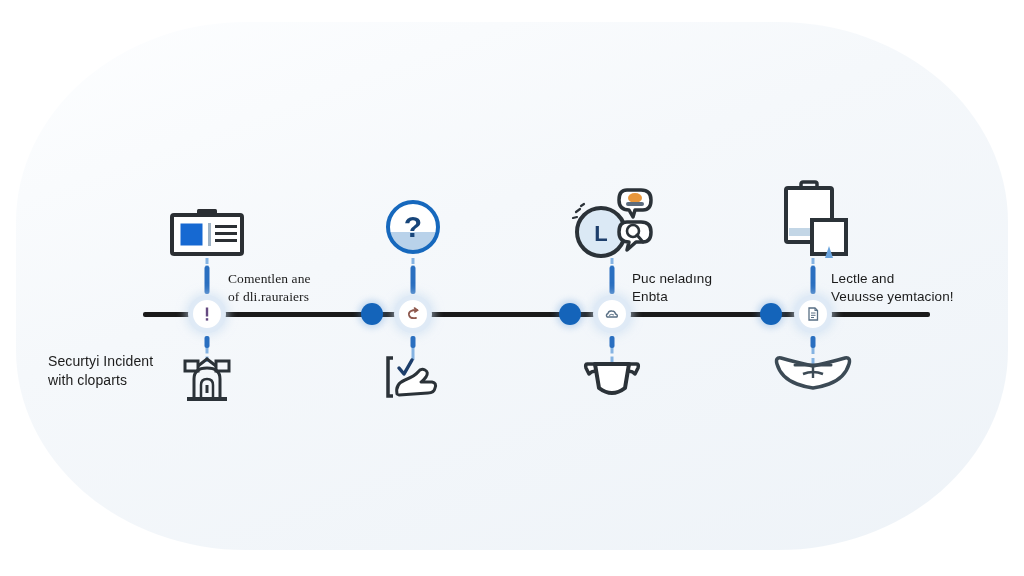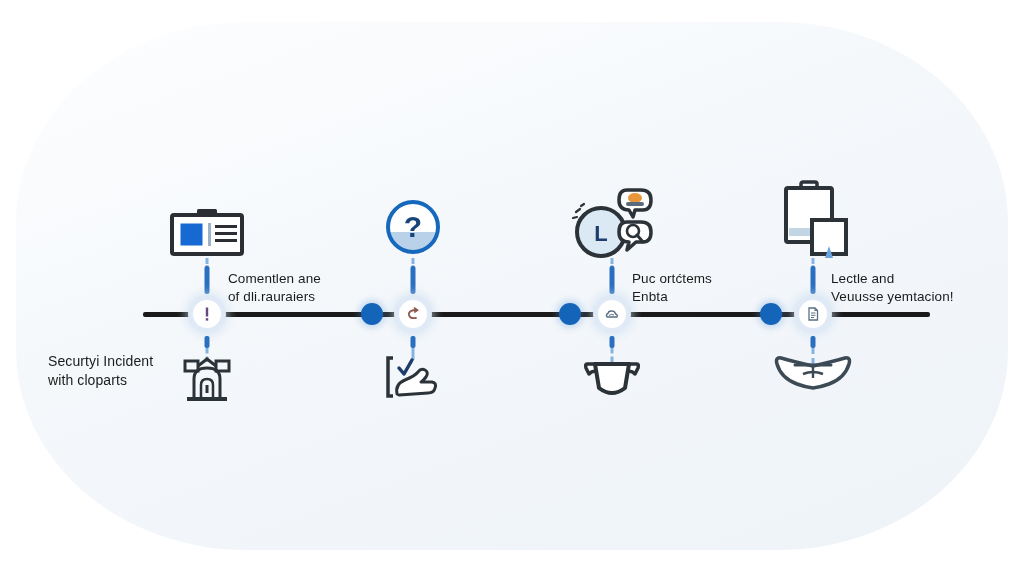--- a/index.html
+++ b/index.html
@@ -143,21 +143,21 @@
       <rect x="11" y="16" width="21" height="21" fill="#1669d2" stroke="#1669d2" stroke-width="1"></rect>
       <rect x="38" y="15" width="3" height="23" fill="#9fb3c6"></rect>
       <rect x="45" y="17" width="22" height="3" fill="#2b2f33"></rect>
       <rect x="45" y="24" width="22" height="3" fill="#2b2f33"></rect>
       <rect x="45" y="31" width="22" height="3" fill="#2b2f33"></rect>
     </svg>
   </div>
   <div class="riser" style="left:207px; top:258px; height:28px;"></div>
   <div class="stub up" style="left:207px; top:266px;"></div>
 
-  <div class="label" style="left:228px; top:270px; width:190px;">Comentlen ane
+  <div class="label" style="left:228px; top:270px; width:190px;font-family:Liberation Serif, serif;">Comentlen ane
 of dli.rauraiers</div>
 
   <div class="node" style="left:207px; top:314px;">
     <svg class="glyph" viewBox="0 0 16 16">
       <rect x="6.8" y="1.5" width="2.4" height="9" fill="#4a2a6a"></rect>
       <rect x="6.8" y="12.2" width="2.4" height="2.4" fill="#4a2a6a"></rect>
     </svg>
   </div>
 
   <div class="stub down" style="left:207px; top:336px;"></div>
@@ -224,21 +224,21 @@
       <rect x="55" y="18" width="18" height="4" rx="2" fill="#5b6b7d"></rect>
 
       <path d="M56 38 Q48 38 48 48 Q48 58 58 58 L56 66 L65 58 L72 58 Q80 58 80 48 Q80 38 70 38 Z" fill="#ffffff" stroke="#2b3238" stroke-width="3.5" stroke-linejoin="round"></path>
       <circle cx="62" cy="47" r="6" fill="none" stroke="#2b3238" stroke-width="2.6"></circle>
       <path d="M66 51 L72 58" stroke="#2b3238" stroke-width="3" stroke-linecap="round"></path>
     </svg>
   </div>
   <div class="riser" style="left:612px; top:258px; height:28px;"></div>
   <div class="stub up" style="left:612px; top:266px;"></div>
 
-  <div class="label" style="left:632px; top:270px; width:190px;">Puc ortćtems
+  <div class="label" style="left:632px; top:270px; width:190px;">Puc neladıng
 Enbta</div>
 
   <div class="node" style="left:612px; top:314px;">
     <svg class="glyph" viewBox="0 0 16 16">
       <path d="M3 11 Q1.5 8.5 4 7.5 Q4.5 4.5 8 5 Q11 5 11.5 8 Q14 8.5 13 11 Z" fill="#ffffff" stroke="#3c566f" stroke-width="1.4" stroke-linejoin="round"></path>
       <path d="M5 9.5 Q7 7.5 10 9" fill="none" stroke="#3c566f" stroke-width="1"></path>
     </svg>
   </div>
 
   <div class="stub down" style="left:612px; top:336px;"></div>

